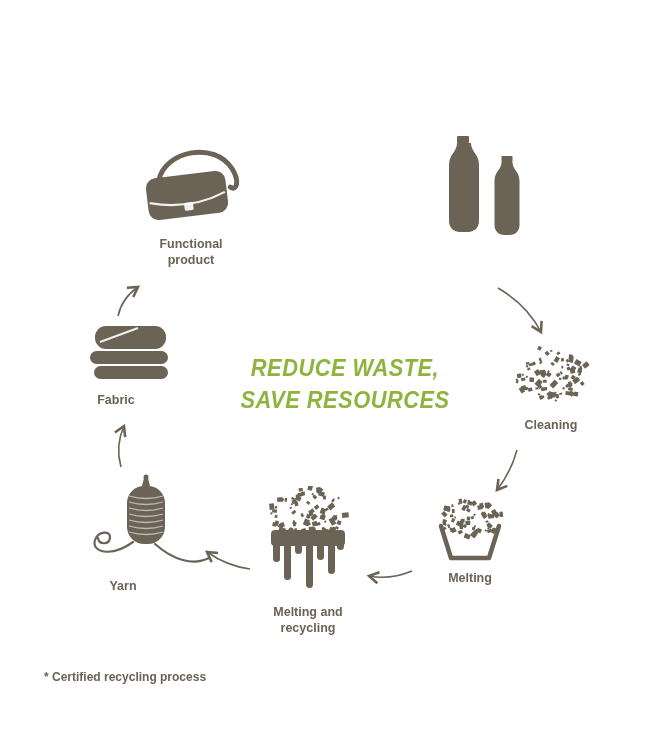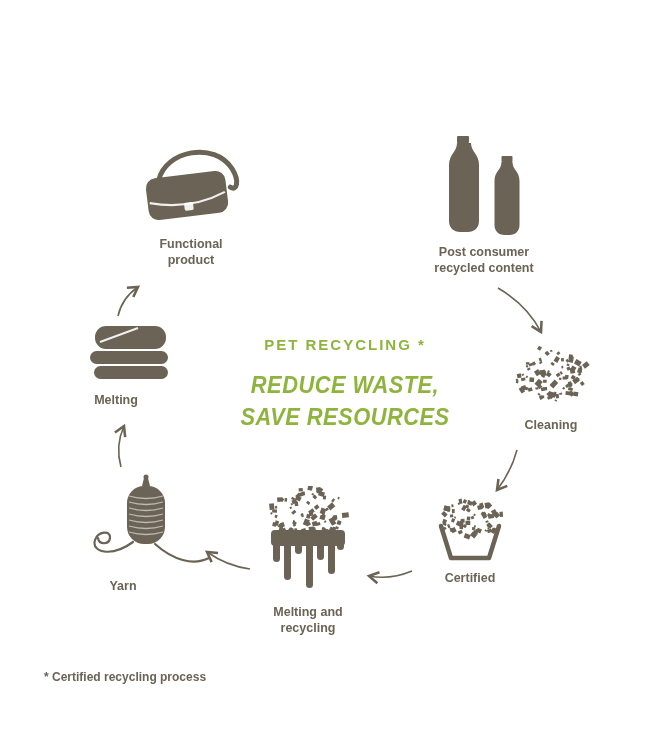--- a/index.html
+++ b/index.html
@@ -26,21 +26,20 @@
   .footnote{position:absolute;left:44px;top:648px;font-size:12px;font-weight:bold;color:var(--brown);margin-top:22px;}
   .arrows{position:absolute;left:0;top:0;pointer-events:none;}
   .arrows path{stroke:var(--brown);stroke-width:1.6;fill:none;}
 </style>
 </head>
 <body>
 
 <div id="canvas">
 
   <div class="center-text">
-    <div class="center-title">PET RECYCLING *</div>
     <div class="center-sub">
       <div>REDUCE WASTE,</div>
       <div>SAVE RESOURCES</div>
     </div>
   </div>
 
   <div class="stage" style="left:409px;top:136px;width:150px;">
     <div class="icon">
       <svg width="96" height="100" viewBox="0 0 96 100">
         <g class="brownfill">
@@ -48,21 +47,20 @@
             <rect x="11" y="0" width="12" height="7" rx="1"></rect>
             <path d="M11 7 c0 9 -8 11 -8 22 v56 c0 7 5 11 11 11 h8 c6 0 11 -4 11 -11 v-56 c0 -11 -8 -13 -8 -22 z"></path>
           </g>
           <g transform="translate(56,20)">
             <rect x="9.5" y="0" width="11" height="6" rx="1"></rect>
             <path d="M9.5 6 c0 8 -7 9 -7 19 v44 c0 6 4 10 10 10 h5 c6 0 10 -4 10 -10 v-44 c0 -10 -7 -11 -7 -19 z"></path>
           </g>
         </g>
       </svg>
     </div>
-    <div class="label" style="width:118px;">Post consumer recycled content</div>
   </div>
 
   <div class="stage" style="left:489px;top:341px;width:124px;">
     <div class="icon">
       <svg width="82" height="68" viewBox="0 0 82 68">
         <g class="flakes">
             <rect x="14.1" y="34.3" width="2.2" height="1.8" transform="rotate(160 14.1 34.3)"></rect>
             <rect x="30.9" y="32.7" width="4.8" height="5.4" transform="rotate(148 30.9 32.7)"></rect>
             <rect x="34.2" y="57.2" width="4.0" height="2.7" transform="rotate(179 34.2 57.2)"></rect>
             <rect x="43.8" y="55.9" width="2.3" height="2.6" transform="rotate(175 43.8 55.9)"></rect>
@@ -224,21 +222,21 @@
             <rect x="40.2" y="13.6" width="3.1" height="3.2" transform="rotate(107 40.2 13.6)"></rect>
             <rect x="62.0" y="36.4" width="3.6" height="4.5" transform="rotate(70 62.0 36.4)"></rect>
             <rect x="21.0" y="18.1" width="1.8" height="2.6" transform="rotate(97 21.0 18.1)"></rect>
             <rect x="28.6" y="10.9" width="1.9" height="2.3" transform="rotate(337 28.6 10.9)"></rect>
             <rect x="30.7" y="32.9" width="3.5" height="4.1" transform="rotate(3 30.7 32.9)"></rect>
             <rect x="58.0" y="23.4" width="2.8" height="3.5" transform="rotate(297 58.0 23.4)"></rect>
           </g>
         <path d="M12 34 L22 66 L60 66 L70 34" fill="none" stroke="#6b6355" stroke-width="4.5" stroke-linejoin="round" stroke-linecap="round"></path>
       </svg>
     </div>
-    <div class="label">Certified</div>
+    <div class="label">Melting</div>
   </div>
 
   <div class="stage" style="left:247px;top:486px;width:122px;">
     <div class="icon">
       <svg width="90" height="110" viewBox="0 0 90 110">
         <g class="brownfill">
           <rect x="8" y="44" width="74" height="16" rx="4"></rect>
           <rect x="10" y="50" width="7" height="26" rx="3.5"></rect>
           <rect x="21" y="50" width="7" height="44" rx="3.5"></rect>
           <rect x="32" y="50" width="7" height="18" rx="3.5"></rect>
@@ -369,21 +367,21 @@
     <div class="icon">
       <svg width="92" height="66" viewBox="0 0 92 66">
         <g class="brownfill">
           <rect x="11" y="8" width="71" height="23" rx="11"></rect>
           <rect x="6" y="33" width="78" height="13" rx="6.5"></rect>
           <rect x="10" y="48" width="74" height="13" rx="6.5"></rect>
         </g>
         <path d="M16 24 L54 10" stroke="#ffffff" stroke-width="2" fill="none" opacity="0.9"></path>
       </svg>
     </div>
-    <div class="label" style="transform:translateX(-14px);">Melting</div>
+    <div class="label" style="transform:translateX(-14px);">Fabric</div>
   </div>
 
   <div class="stage" style="left:124px;top:140px;width:134px;">
     <div class="icon">
       <svg width="116" height="88" viewBox="0 0 116 88">
         <g transform="rotate(-7 58 55)">
           <path d="M28 36 C 38 8 88 4 102 34 C 108 47 104 57 98 52" stroke="#6b6355" stroke-width="5" fill="none" stroke-linecap="round"></path>
           <rect class="brownfill" x="14" y="34" width="80" height="42" rx="10"></rect>
           <path d="M16 58 Q 56 70 92 56" stroke="#ffffff" stroke-width="2.2" fill="none" opacity="0.9"></path>
           <rect x="50" y="62" width="9" height="8" rx="1.5" fill="#ffffff" opacity="0.9"></rect>

